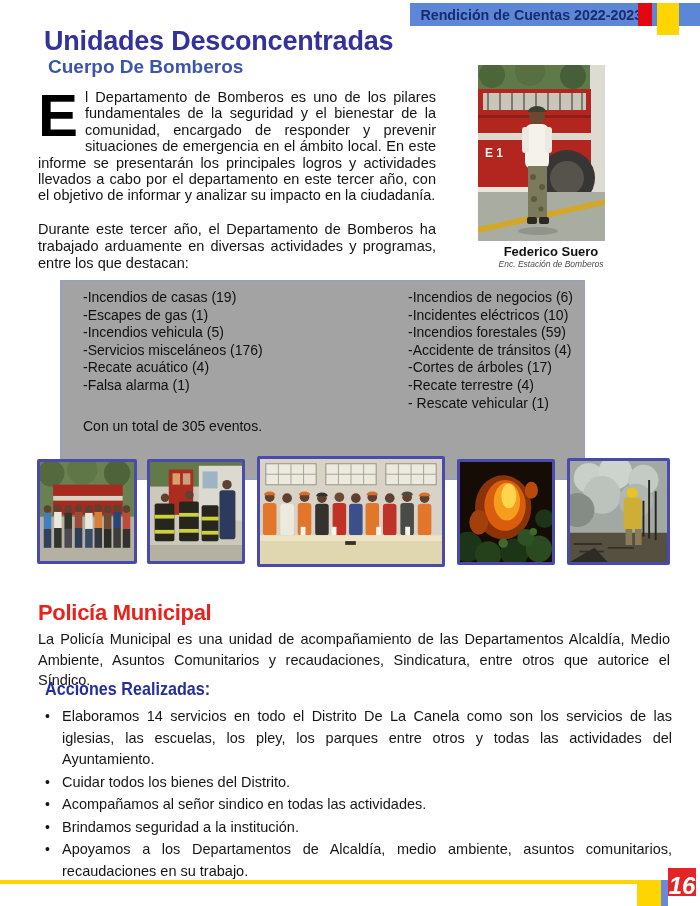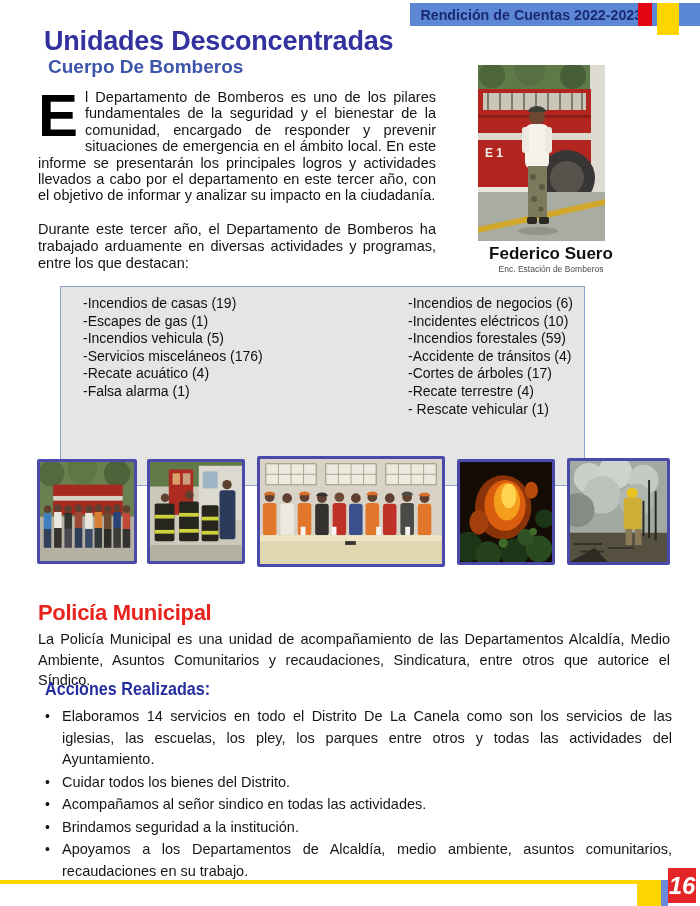--- a/index.html
+++ b/index.html
@@ -20,26 +20,26 @@
   
   .intro{position:absolute;left:38px;top:89px;width:398px;font-size:14.5px;line-height:16.4px;
          text-align:justify;color:#141414;}
   .dropcap{float:left;font-weight:bold;font-size:60px;line-height:47px;margin:3px 7px 0 0;color:#000;}
   .para2{position:absolute;left:38px;top:221px;width:398px;font-size:14.5px;line-height:16.8px;
          text-align:justify;color:#141414;}
 
   
   .federico{position:absolute;left:478px;top:65px;width:146px;margin:0;}
   .federico svg{display:block;width:127px;height:176px;}
-  .cap-name{margin-top:3px;text-align:center;font-weight:bold;font-size:17px;color:#111;}
-  .cap-role{text-align:center;font-size:8.5px;color:#4a4a4a;}
-
-  
-  .stats-box{position:absolute;left:60px;top:286px;width:525px;height:200px;box-sizing:border-box;
-             background:#e5e5e5;border:1px solid #8fa2cf;font-size:14px;line-height:17.6px;color:#101010;}
+  .cap-name{margin-top:3px;text-align:center;font-weight:bold;font-size:13px;color:#111;}
+  .cap-role{text-align:center;font-style:italic;font-size:8.5px;color:#4a4a4a;}
+
+  
+  .stats-box{position:absolute;left:60px;top:280px;width:525px;height:200px;box-sizing:border-box;
+             background:#a3a3a3;border:1px solid #8fa2cf;font-size:14px;line-height:17.6px;color:#101010;}
   .stats-left{position:absolute;left:22px;top:8px;}
   .stats-right{position:absolute;left:347px;top:8px;}
   .stats-total{position:absolute;left:22px;top:137px;}
 
   
   .gphoto{position:absolute;box-sizing:border-box;border:3px solid #4a49ac;border-radius:2px;background:#ccc;margin:0;}
   .gphoto svg{display:block;width:100%;height:100%;}
   .g1{left:37px;top:459px;width:100px;height:105px;}
   .g2{left:147px;top:459px;width:98px;height:105px;}
   .g3{left:257px;top:456px;width:188px;height:111px;}
@@ -52,21 +52,21 @@
   .acciones-h{position:absolute;left:45px;top:678px;font-size:19px;font-weight:bold;color:#252e9e;
               transform:scaleX(.85);transform-origin:left;white-space:nowrap;}
   .bullets{position:absolute;left:38px;top:706px;width:634px;margin:0;padding:0;list-style:none;}
   .bullets li{position:relative;padding-left:24px;font-size:14.5px;line-height:21.5px;text-align:justify;margin-bottom:1px;}
   .bullets li::before{content:"\2022";position:absolute;left:7px;top:0;font-size:14px;}
 
   
   .footer-line{position:absolute;left:0;top:880px;width:661px;height:4px;background:#ffd500;}
   .footer-yellow{position:absolute;left:637px;top:880px;width:24px;height:26px;background:#ffd500;}
   .footer-blue{position:absolute;left:661px;top:880px;width:7px;height:26px;background:#6a89da;}
-  .footer-red{position:absolute;left:668px;top:868px;width:28px;height:35px;background:#e32528;
+  .footer-red{position:absolute;left:668px;top:868px;width:28px;height:28px;background:#e32528;
               color:#fff;font-style:italic;font-weight:bold;font-size:24px;line-height:35px;text-align:center;}
 </style>
 </head>
 <body>
 
 <div class="page">
 
   <div class="banner">
     <span>Rendición de Cuentas 2022-2023</span>
   </div>
@@ -130,20 +130,21 @@
     </div>
     <div class="stats-right">
       <div>-Incendios de negocios (6)</div>
       <div>-Incidentes eléctricos (10)</div>
       <div>-Incendios forestales (59)</div>
       <div>-Accidente de tránsitos (4)</div>
       <div>-Cortes de árboles (17)</div>
       <div>-Recate terrestre (4)</div>
       <div>- Rescate vehicular (1)</div>
     </div>
+    <div class="stats-total">Con un total de 305 eventos.</div>
   </div>
 
   <figure class="gphoto g1">
     <svg viewBox="0 0 100 105" preserveAspectRatio="none">
       <rect width="100" height="105" fill="#b4b0a2"></rect>
       <rect width="100" height="58" fill="#6a8050"></rect>
       <circle cx="12" cy="12" r="14" fill="#55693e"></circle>
         <circle cx="45" cy="8" r="16" fill="#5f7647"></circle>
         <circle cx="82" cy="12" r="14" fill="#4e6339"></circle>
       <rect x="14" y="24" width="74" height="32" fill="#a62a20"></rect>

